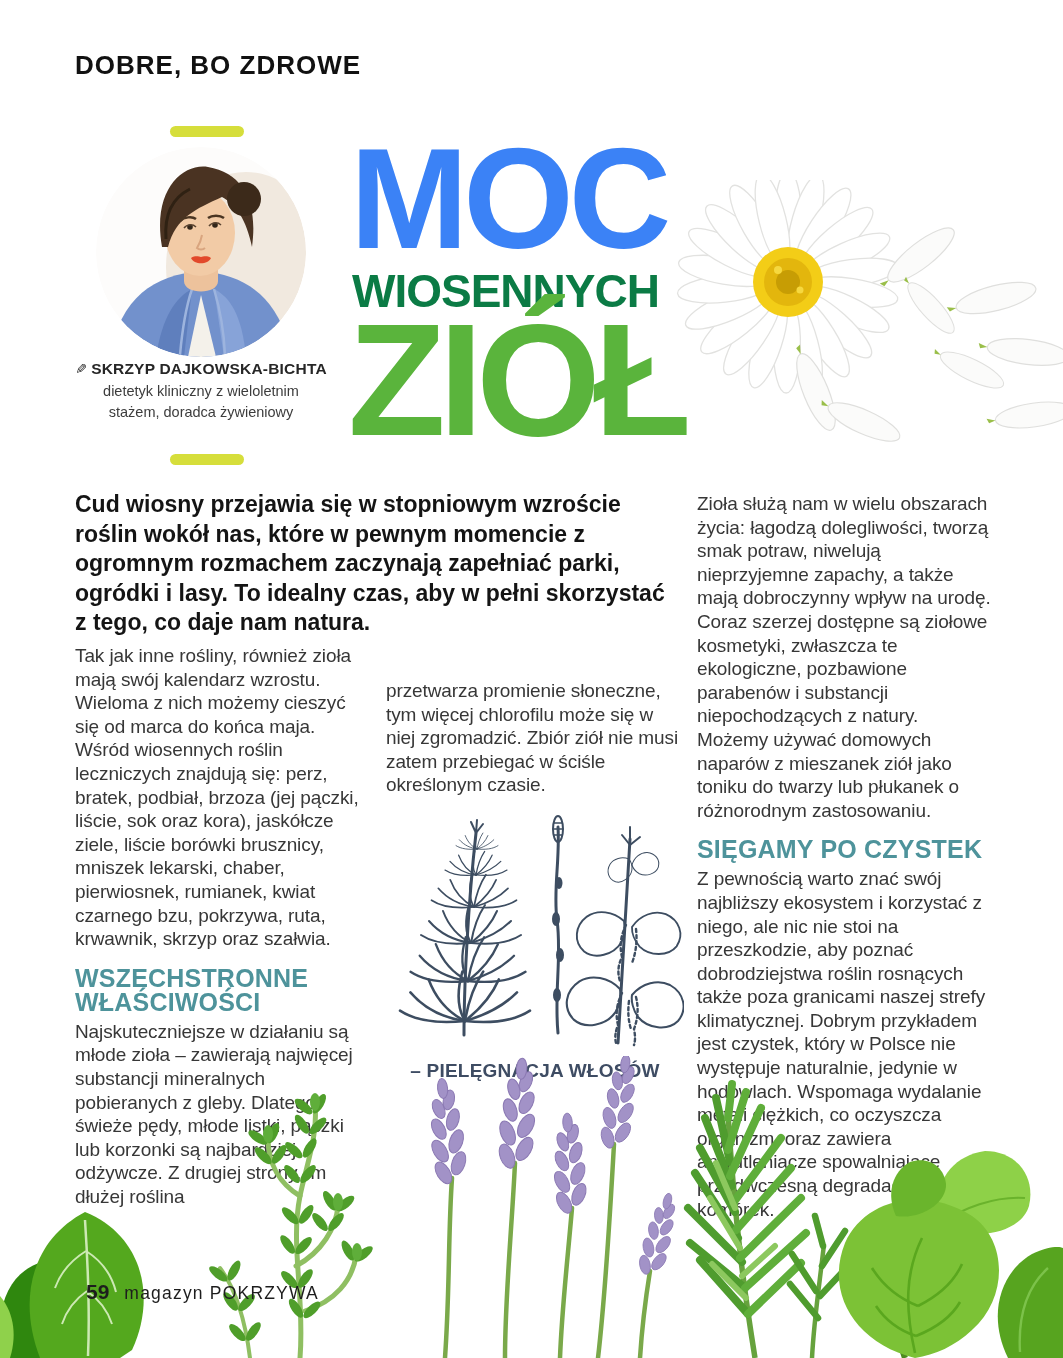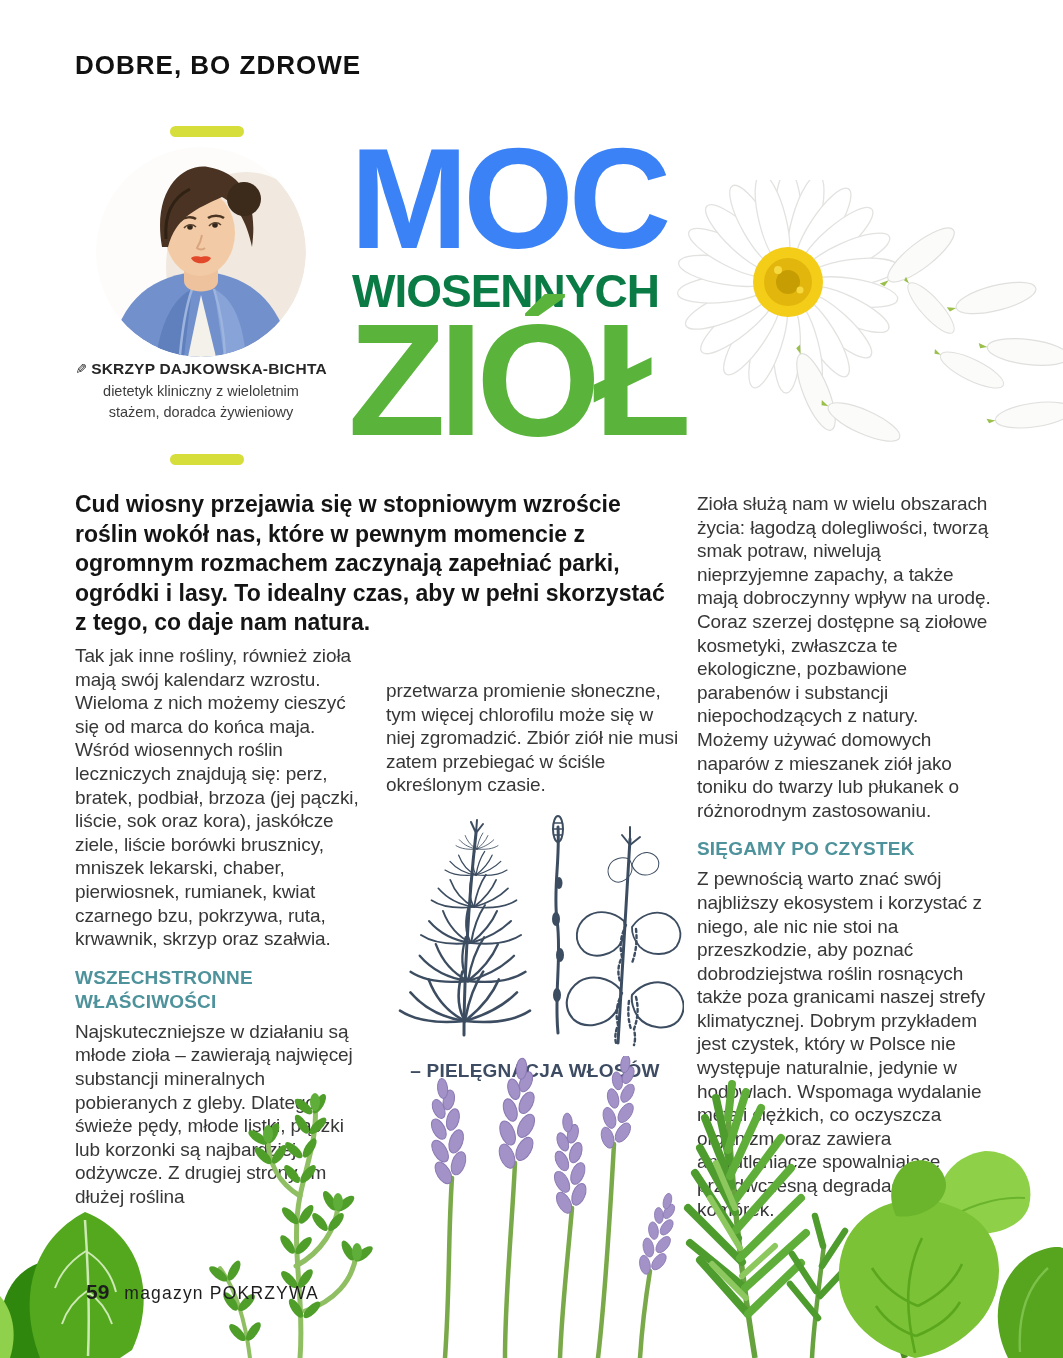--- a/index.html
+++ b/index.html
@@ -46,21 +46,21 @@
     left:75px;top:490px;width:592px;
     font-size:23px;line-height:29.5px;font-weight:700;color:#141414;
   }
 
   
   .col{font-size:19px;line-height:23.6px;color:#373737;letter-spacing:-.1px;}
   .col1{left:75px;top:644px;width:296px;}
   .col2{left:386px;top:663px;width:298px;margin-top:16px;}
   .col3{left:697px;top:492px;width:294px;}
   .subhead{
-    font-size:19px;line-height:24px;font-weight:800;color:#4e939b;
+    font-size:25px;line-height:24px;font-weight:800;color:#4e939b;
     letter-spacing:.2px;margin:15px 0 6px 0;
   }
   .botanical{display:block;margin:18px auto 12px auto;}
   .caption{
     text-align:center;font-weight:800;font-size:19px;line-height:23px;
     color:#3e4c63;letter-spacing:.2px;
   }
   .caption span{display:block;}
 
   

